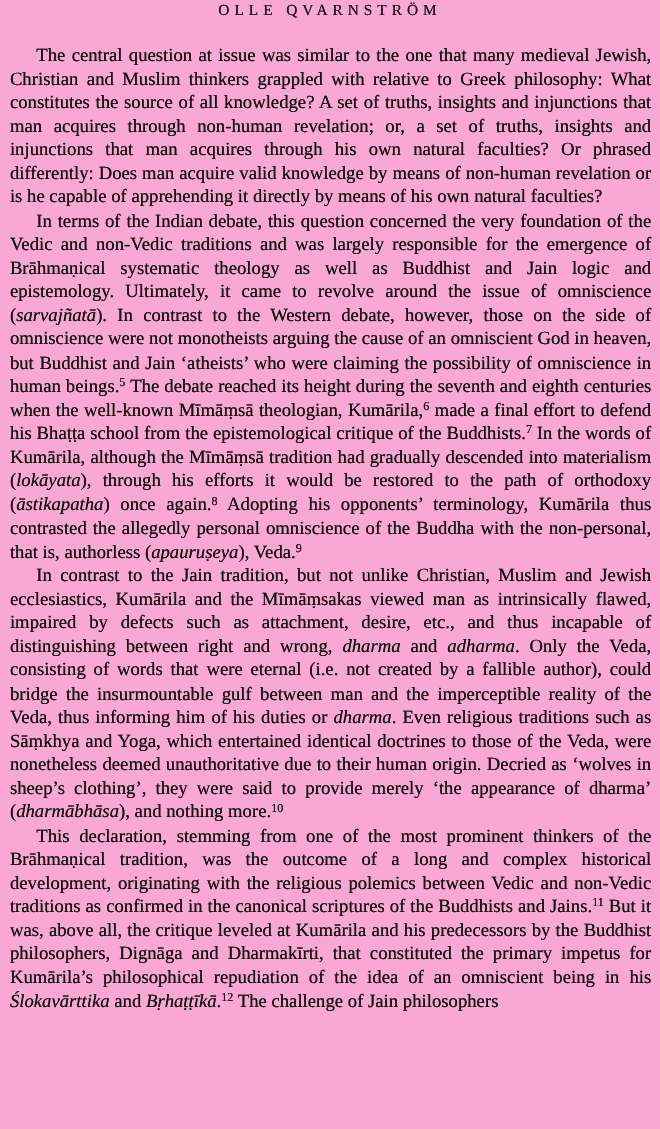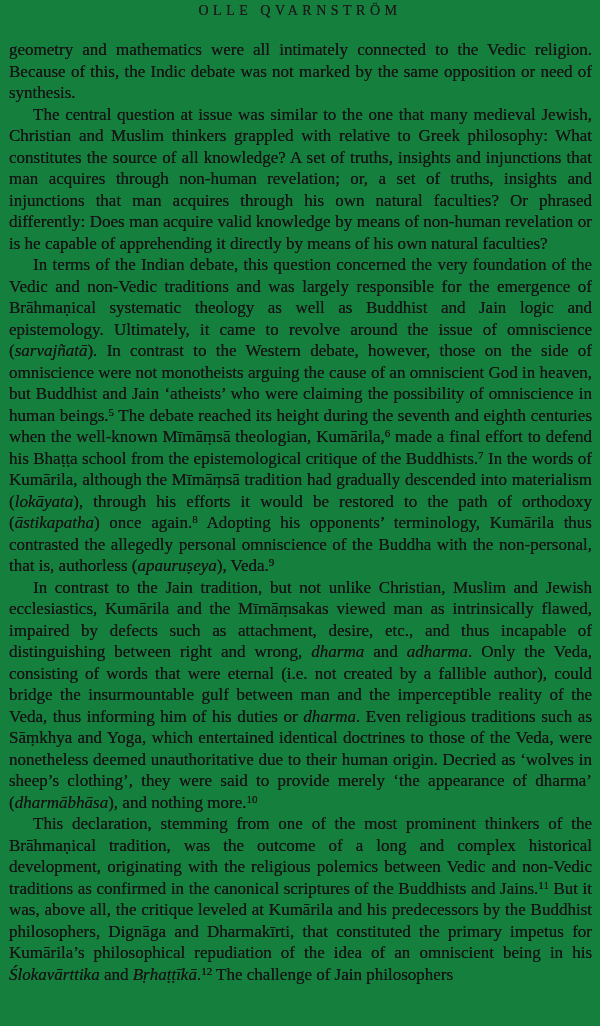--- a/index.html
+++ b/index.html
@@ -7,21 +7,21 @@
   body {
     background: #fdfdfb;
     font-family: "Liberation Serif", "DejaVu Serif", serif;
     color: #141414;
     overflow: hidden;
     position: relative;
   }
   .page {
     position: absolute;
     inset: 0;
-    background: #15803d;
+    background: #f9a8d4;
   }
   .running-header {
     position: absolute;
     top: 3px;
     left: 0;
     width: 100%;
     text-align: center;
     font-size: 14px;
     letter-spacing: 4.5px;
     font-weight: normal;
@@ -60,20 +60,19 @@
     text-shadow: 0 0 0.4px #1a1a1a;
   }
 </style>
 </head>
 <body>
 
 <div class="page">
   <div class="running-header">OLLE QVARNSTRÖM</div>
 
   <div class="text-block">
-      <p class=""><span>geometry and mathematics were all intimately connected to the Vedic religion. Because of this, the Indic debate was not marked by the same opposition or need of synthesis.</span></p>
       <p class="indent"><span>The central question at issue was similar to the one that many medieval Jewish, Christian and Muslim thinkers grappled with relative to Greek philosophy: What constitutes the source of all knowledge? A set of truths, insights and injunctions that man acquires through non-human revelation; or, a set of truths, insights and injunctions that man acquires through his own natural faculties? Or phrased differently: Does man acquire valid knowledge by means of non-human revelation or is he capable of apprehending it directly by means of his own natural faculties?</span></p>
       <p class="indent"><span>In terms of the Indian debate, this question concerned the very foundation of the Vedic and non-Vedic traditions and was largely responsible for the emergence of Brāhmaṇical systematic theology as well as Buddhist and Jain logic and epistemology. Ultimately, it came to revolve around the issue of omniscience (</span><i>sarvajñatā</i><span>). In contrast to the Western debate, however, those on the side of omniscience were not monotheists arguing the cause of an omniscient God in heaven, but Buddhist and Jain ‘atheists’ who were claiming the possibility of omniscience in human beings.</span><sup>5</sup><span> The debate reached its height during the seventh and eighth centuries when the well-known Mīmāṃsā theologian, Kumārila,</span><sup>6</sup><span> made a final effort to defend his Bhaṭṭa school from the epistemological critique of the Buddhists.</span><sup>7</sup><span> In the words of Kumārila, although the Mīmāṃsā tradition had gradually descended into materialism (</span><i>lokāyata</i><span>), through his efforts it would be restored to the path of orthodoxy (</span><i>āstikapatha</i><span>) once again.</span><sup>8</sup><span> Adopting his opponents’ terminology, Kumārila thus contrasted the allegedly personal omniscience of the Buddha with the non-personal, that is, authorless (</span><i>apauruṣeya</i><span>), Veda.</span><sup>9</sup></p>
       <p class="indent"><span>In contrast to the Jain tradition, but not unlike Christian, Muslim and Jewish ecclesiastics, Kumārila and the Mīmāṃsakas viewed man as intrinsically flawed, impaired by defects such as attachment, desire, etc., and thus incapable of distinguishing between right and wrong, </span><i>dharma</i><span> and </span><i>adharma</i><span>. Only the Veda, consisting of words that were eternal (i.e. not created by a fallible author), could bridge the insurmountable gulf between man and the imperceptible reality of the Veda, thus informing him of his duties or </span><i>dharma</i><span>. Even religious traditions such as Sāṃkhya and Yoga, which entertained identical doctrines to those of the Veda, were nonetheless deemed unauthoritative due to their human origin. Decried as ‘wolves in sheep’s clothing’, they were said to provide merely ‘the appearance of dharma’ (</span><i>dharmābhāsa</i><span>), and nothing more.</span><sup>10</sup></p>
       <p class="indent"><span>This declaration, stemming from one of the most prominent thinkers of the Brāhmaṇical tradition, was the outcome of a long and complex historical development, originating with the religious polemics between Vedic and non-Vedic traditions as confirmed in the canonical scriptures of the Buddhists and Jains.</span><sup>11</sup><span> But it was, above all, the critique leveled at Kumārila and his predecessors by the Buddhist philosophers, Dignāga and Dharmakīrti, that constituted the primary impetus for Kumārila’s philosophical repudiation of the idea of an omniscient being in his </span><i>Ślokavārttika</i><span> and </span><i>Bṛhaṭṭīkā</i><span>.</span><sup>12</sup><span> The challenge of Jain philosophers</span></p>
     </div>
 
 </div>
 
 </body></html>

